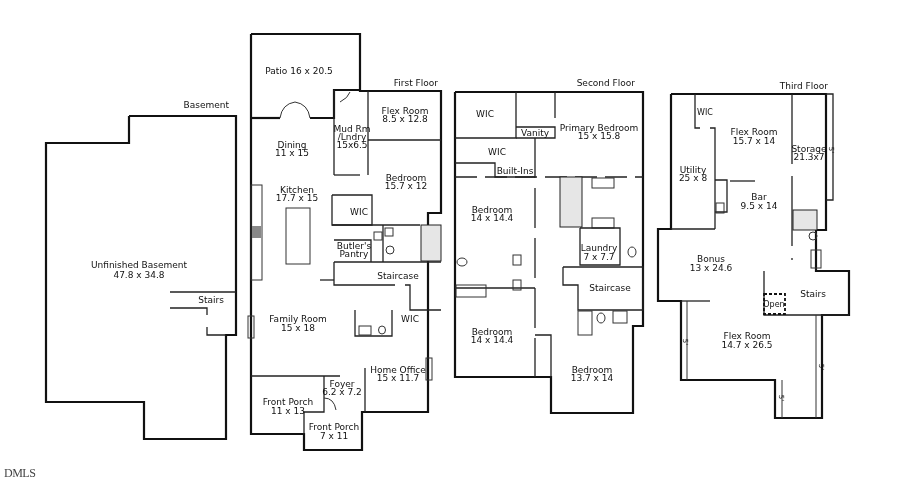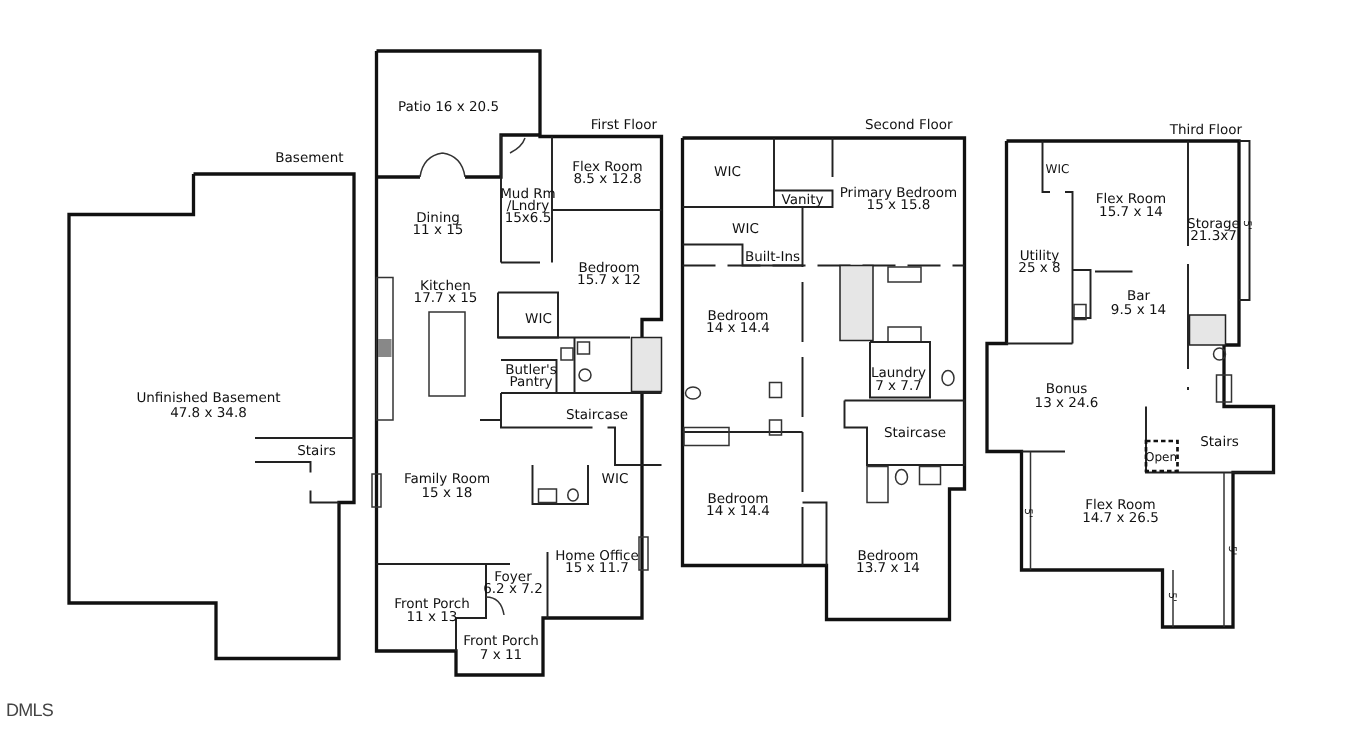--- a/index.html
+++ b/index.html
@@ -3,21 +3,21 @@
 <meta charset="utf-8">
 <style>
   html, body { margin:0; padding:0; background:#ffffff; }
   body { width:900px; height:499px; position:relative; overflow:hidden; font-family:"DejaVu Sans", sans-serif; }
   svg { position:absolute; left:0; top:0; }
   .wall { fill:none; stroke:#111; stroke-width:2.2; }
   .iwall { fill:none; stroke:#222; stroke-width:1.3; }
   .thin { fill:none; stroke:#333; stroke-width:1; }
   .lbl { font-family:"DejaVu Sans", sans-serif; font-size:9px; fill:#111; text-anchor:middle; }
   .ttl { font-family:"DejaVu Sans", sans-serif; font-size:9px; fill:#111; text-anchor:end; }
-  .wm { position:absolute; left:4px; top:466px; font-family:Liberation Sans, sans-serif; font-size:12px; color:#444; letter-spacing:-0.5px; }
+  .wm { position:absolute; left:4px; top:466px; font-family:Liberation Serif, serif; font-size:12px; color:#444; letter-spacing:-0.5px; }
 </style>
 </head>
 <body>
 
 <svg width="900" height="499" viewBox="0 0 900 499">
 
   <g>
     <text class="ttl" x="229" y="108">Basement</text>
     <polyline class="wall" points="129,116 236,116 236,335 226,335 226,439 144,439 144,402 46,402 46,143 129,143 129,116"></polyline>
     <polyline class="iwall" points="170,292 236,292"></polyline>

